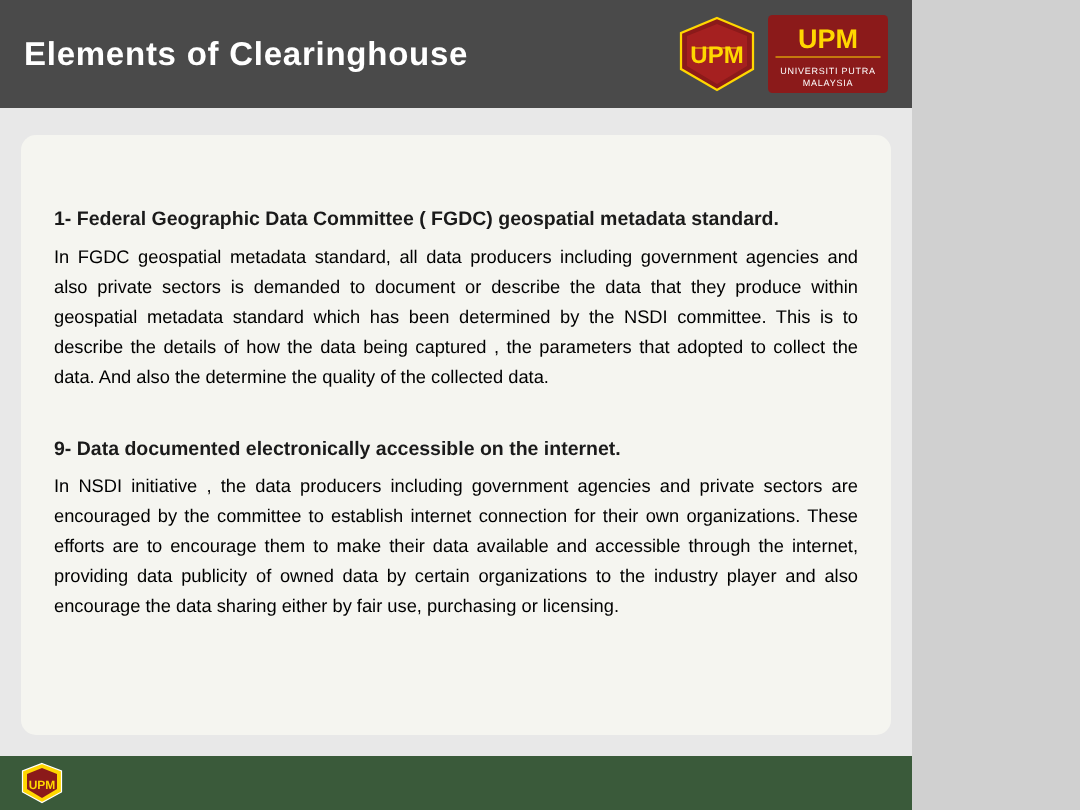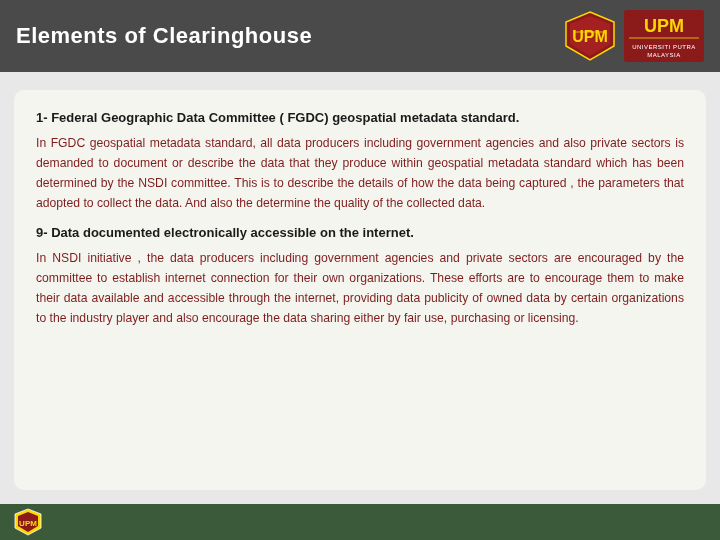--- a/index.html
+++ b/index.html
@@ -6,21 +6,21 @@
     body {
       width: 720px;
       height: 540px;
       background: #d0d0d0;
       font-family: Arial, sans-serif;
       overflow: hidden;
       position: relative;
     }
 
     .page-wrapper {
-      width: 720px;
+      width: 608px;
       height: 540px;
       background: #e8e8e8;
       position: relative;
       display: flex;
       flex-direction: column;
     }
 
     
     .header {
       background: #4a4a4a;
@@ -66,33 +66,34 @@
     .content-card {
       background: #f5f5f0;
       border-radius: 10px;
       flex: 1;
       padding: 18px 22px 16px 22px;
       overflow: hidden;
     }
 
     .section {
       margin-bottom: 10px;
+      margin-top: 28px;
     }
 
     .section-heading {
       font-size: 13px;
       font-weight: bold;
       color: #1a1a1a;
       margin-bottom: 5px;
       line-height: 1.5;
     }
 
     .section-body {
       font-size: 12.2px;
-      color: #7f1d1d;
+      color: #000000;
       line-height: 1.65;
       text-align: justify;
     }
 
     
     .footer-bar {
       background: #3a5a3a;
       height: 36px;
       display: flex;
       align-items: center;

